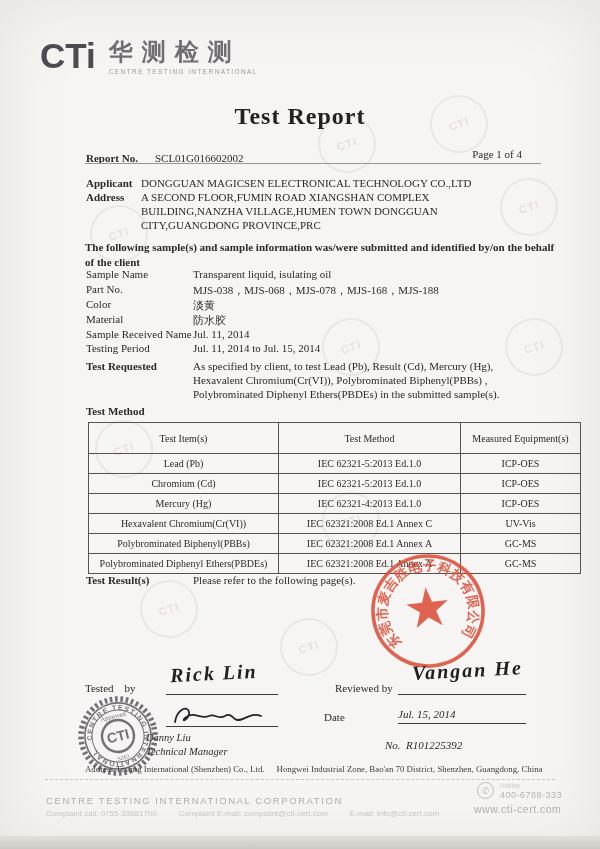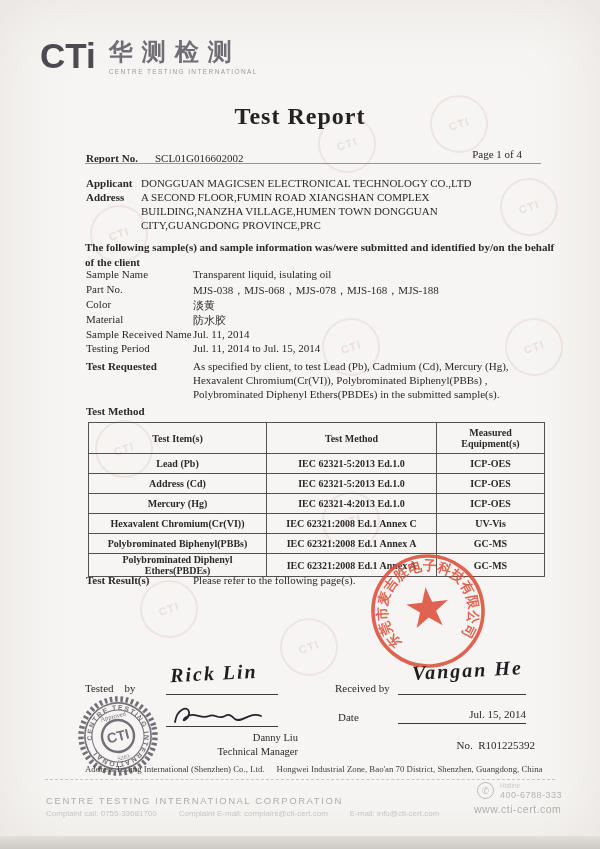--- a/index.html
+++ b/index.html
@@ -52,32 +52,32 @@
 
   .intro { left:85px; top:240px; width:478px; font-size:11px; font-weight:bold; line-height:15px; }
 
   .field-label { left:86px; font-size:11px; }
   .field-value { left:193px; font-size:11px; }
 
   .tbl {
     left:88px; top:422px; border-collapse:collapse;
     font-size:10px; text-align:center; color:#2b2928;
   }
-  .tbl th, .tbl td { border:1px solid #55524f; font-weight:bold; padding:0 2px; }
+  .tbl th, .tbl td { border:1px solid #55524f; font-weight:normal; padding:0 8px; }
   .tbl th { height:30px; }
   .tbl td { height:19px; }
   .c1 { width:173px; } .c2 { width:165px; } .c3 { width:103px; }
 
   .sigline { border-bottom:1px solid #3d3b3a; height:0; }
   .handsig {
     font-style:italic; font-weight:bold; color:#1f1d20;
     font-size:20px; white-space:nowrap; transform:rotate(-3deg); letter-spacing:2px;
   }
   .pre { white-space:pre; }
-  .center { text-align:right; }
+  .center { text-align:left;font-style:italic; }
 
   .company-line { left:85px; top:764px; width:480px; font-size:8.8px; color:#403e3e; white-space:nowrap; }
   .company-line span { margin-right:12px; }
 
   .divider { left:45px; top:779px; width:510px; border-top:1px dashed #c8c5c0; height:0; }
 
   .ft { font-family:"Liberation Sans","DejaVu Sans",sans-serif; }
   .ft-corp { left:46px; top:795px; font-size:9.5px; font-weight:normal; color:#aeacaa; letter-spacing:1.6px; }
   .ft-row { left:46px; top:809px; font-size:8px; color:#c7c5c3; display:flex; gap:22px; }
   .ft-phone {
@@ -158,39 +158,39 @@
   <div class="abs field-label" style="top:298px;">Color</div>
   <div class="abs field-value" style="top:298px;">淡黄</div>
   <div class="abs field-label" style="top:313px;">Material</div>
   <div class="abs field-value" style="top:313px;font-family:Liberation Mono, monospace;">防水胶</div>
   <div class="abs field-label" style="top:328px;">Sample Received Name</div>
   <div class="abs field-value" style="top:328px;">Jul. 11, 2014</div>
   <div class="abs field-label" style="top:342px;text-align:right;">Testing Period</div>
   <div class="abs field-value" style="top:342px;">Jul. 11, 2014 to Jul. 15, 2014</div>
 
   <div class="abs lbl" style="left:86px; top:360px;">Test Requested</div>
-  <div class="abs field-value" style="top:360px;">As specified by client, to test Lead (Pb), Cadmium (Cd), Mercury (Hg),</div>
+  <div class="abs field-value" style="top:360px;">As specified by client, to test Lead (Pb), Result (Cd), Mercury (Hg),</div>
   <div class="abs field-value" style="top:374px;">Hexavalent Chromium(Cr(VI)), Polybrominated Biphenyl(PBBs) ,</div>
   <div class="abs field-value" style="top:388px;">Polybrominated Diphenyl Ethers(PBDEs) in the submitted sample(s).</div>
 
   <div class="abs lbl" style="left:86px; top:405px;">Test Method</div>
   <table class="abs tbl">
     <tbody>
         <tr>
       <th class="c1">Test Item(s)</th>
       <th class="c2">Test Method</th>
       <th class="c3">Measured Equipment(s)</th>
     </tr>
     <tr>
       <td>Lead (Pb)</td>
       <td>IEC 62321-5:2013 Ed.1.0</td>
       <td>ICP-OES</td>
     </tr>
     <tr>
-      <td>Address (Cd)</td>
+      <td>Chromium (Cd)</td>
       <td>IEC 62321-5:2013 Ed.1.0</td>
       <td>ICP-OES</td>
     </tr>
     <tr>
       <td>Mercury (Hg)</td>
       <td>IEC 62321-4:2013 Ed.1.0</td>
       <td>ICP-OES</td>
     </tr>
     <tr>
       <td>Hexavalent Chromium(Cr(VI))</td>
@@ -228,25 +228,25 @@
   <div class="abs handsig" style="left:170px; top:662px;">Rick Lin</div>
   <div class="abs sigline" style="left:166px; top:694px; width:112px;"></div>
 
   <svg class="abs" style="left:172px; top:703px;" width="92" height="24" viewBox="0 0 92 24">
     <path d="M3,19 C5,6 16,2 17,9 C18,16 8,20 13,15 C22,7 28,17 37,13 C43,10 46,17 53,13 C57,10.5 59,12.5 63,16 C69,21 78,8 89,13" fill="none" stroke="#26242a" stroke-width="1.8" stroke-linecap="round"></path>
   </svg>
   <div class="abs sigline" style="left:166px; top:726px; width:112px;"></div>
   <div class="abs center" style="left:146px; top:732px; width:152px; font-size:10.5px;">Danny Liu</div>
   <div class="abs center" style="left:146px; top:746px; width:152px; font-size:10.5px;">Technical Manager</div>
 
-  <div class="abs val" style="left:335px; top:682px;">Received by</div>
+  <div class="abs val" style="left:335px; top:682px;">Reviewed by</div>
   <div class="abs handsig" style="left:412px; top:659px;">Vangan He</div>
   <div class="abs sigline" style="left:398px; top:694px; width:128px;"></div>
 
-  <div class="abs val" style="left:338px; top:711px;">Date</div>
+  <div class="abs val" style="left:324px; top:711px;">Date</div>
   <div class="abs center" style="left:398px; top:708px; width:128px; font-size:11px;">Jul. 15, 2014</div>
   <div class="abs sigline" style="left:398px; top:723px; width:128px;"></div>
 
   <div class="abs center pre" style="left:385px; top:739px; width:150px; font-size:11px;">No.  R101225392</div>
 
   <svg class="abs" style="left:74px; top:692px; opacity:.82;" width="88" height="88" viewBox="0 0 88 88">
     <g transform="rotate(-14 44 44)" stroke="#56545c" fill="none">
       <circle cx="44" cy="44" r="37" stroke-width="5.5" stroke-dasharray="2.6 2.7"></circle>
       <circle cx="44" cy="44" r="33" stroke-width="1.6"></circle>
       <circle cx="44" cy="44" r="16" stroke-width="2.4"></circle>

